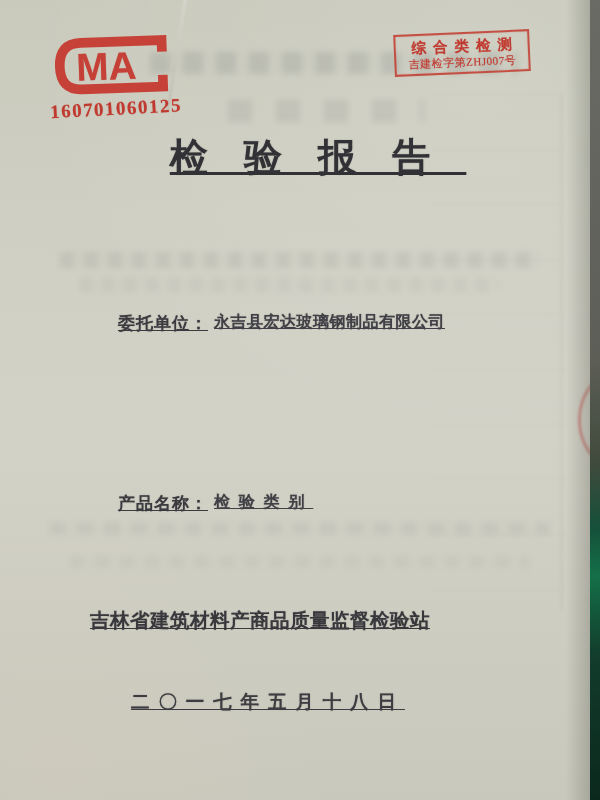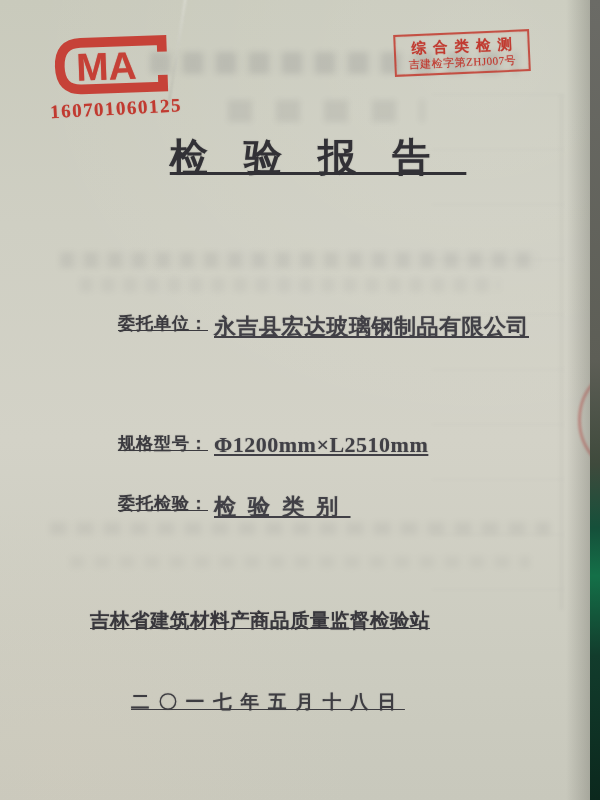--- a/index.html
+++ b/index.html
@@ -100,21 +100,21 @@
     font-size:15px;color:#45444a;
   }
   .no-line .no-value{
     font-size:16px;letter-spacing:.5px;
     border-bottom:1.5px solid #55545a;padding:0 4px 1px 2px;
   }
 
   
   .field{position:absolute;left:0;width:100%;height:24px;}
   .field .flabel{position:absolute;left:78px;font-size:17px;font-weight:700;color:#3b3a3f;letter-spacing:1px;margin-left:40px;}
-  .field .fvalue{position:absolute;left:214px;font-size:22px;font-weight:600;color:#414046;letter-spacing:.5px;}
+  .field .fvalue{position:absolute;left:214px;font-size:16px;font-weight:600;color:#414046;letter-spacing:.5px;}
   .f1{top:312px;} .f2{top:372px;} .f3{top:432px;} .f4{top:492px;}
   .f4 .fvalue{letter-spacing:.55em;}
 
   
   .issuer{
     position:absolute;left:0;top:607px;width:100%;text-align:center;
     font-size:19.5px;font-weight:700;color:#38373c;letter-spacing:.5px;
     transform:translateX(-40px);
   }
   .date{
@@ -155,24 +155,22 @@
   </div>
 
   <h1 class="title txt"><span>检验报告</span></h1>
 
 
   <div class="field f1">
     <span class="flabel txt">委托单位：</span>
     <span class="fvalue txt">永吉县宏达玻璃钢制品有限公司</span>
   </div>
   <div class="field f3">
-    <span class="flabel txt">规格型号：</span>
-    <span class="fvalue txt">Φ1200mm×L2510mm</span>
   </div>
   <div class="field f4">
-    <span class="flabel txt">委托检验：</span>
+    <span class="flabel txt">产品名称：</span>
     <span class="fvalue txt">检验类别</span>
   </div>
 
   <div class="issuer txt">吉林省建筑材料产商品质量监督检验站</div>
   <div class="date txt"><span>二〇一七年五月十八日</span></div>
 
 </div>
 
 </body></html>

